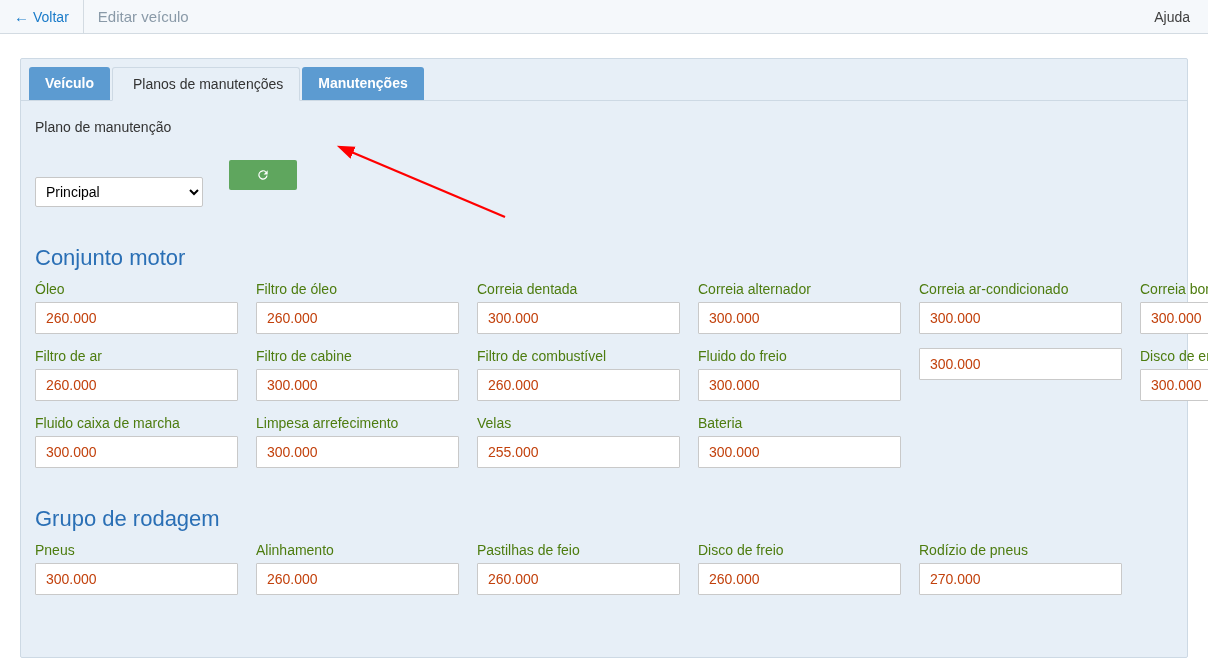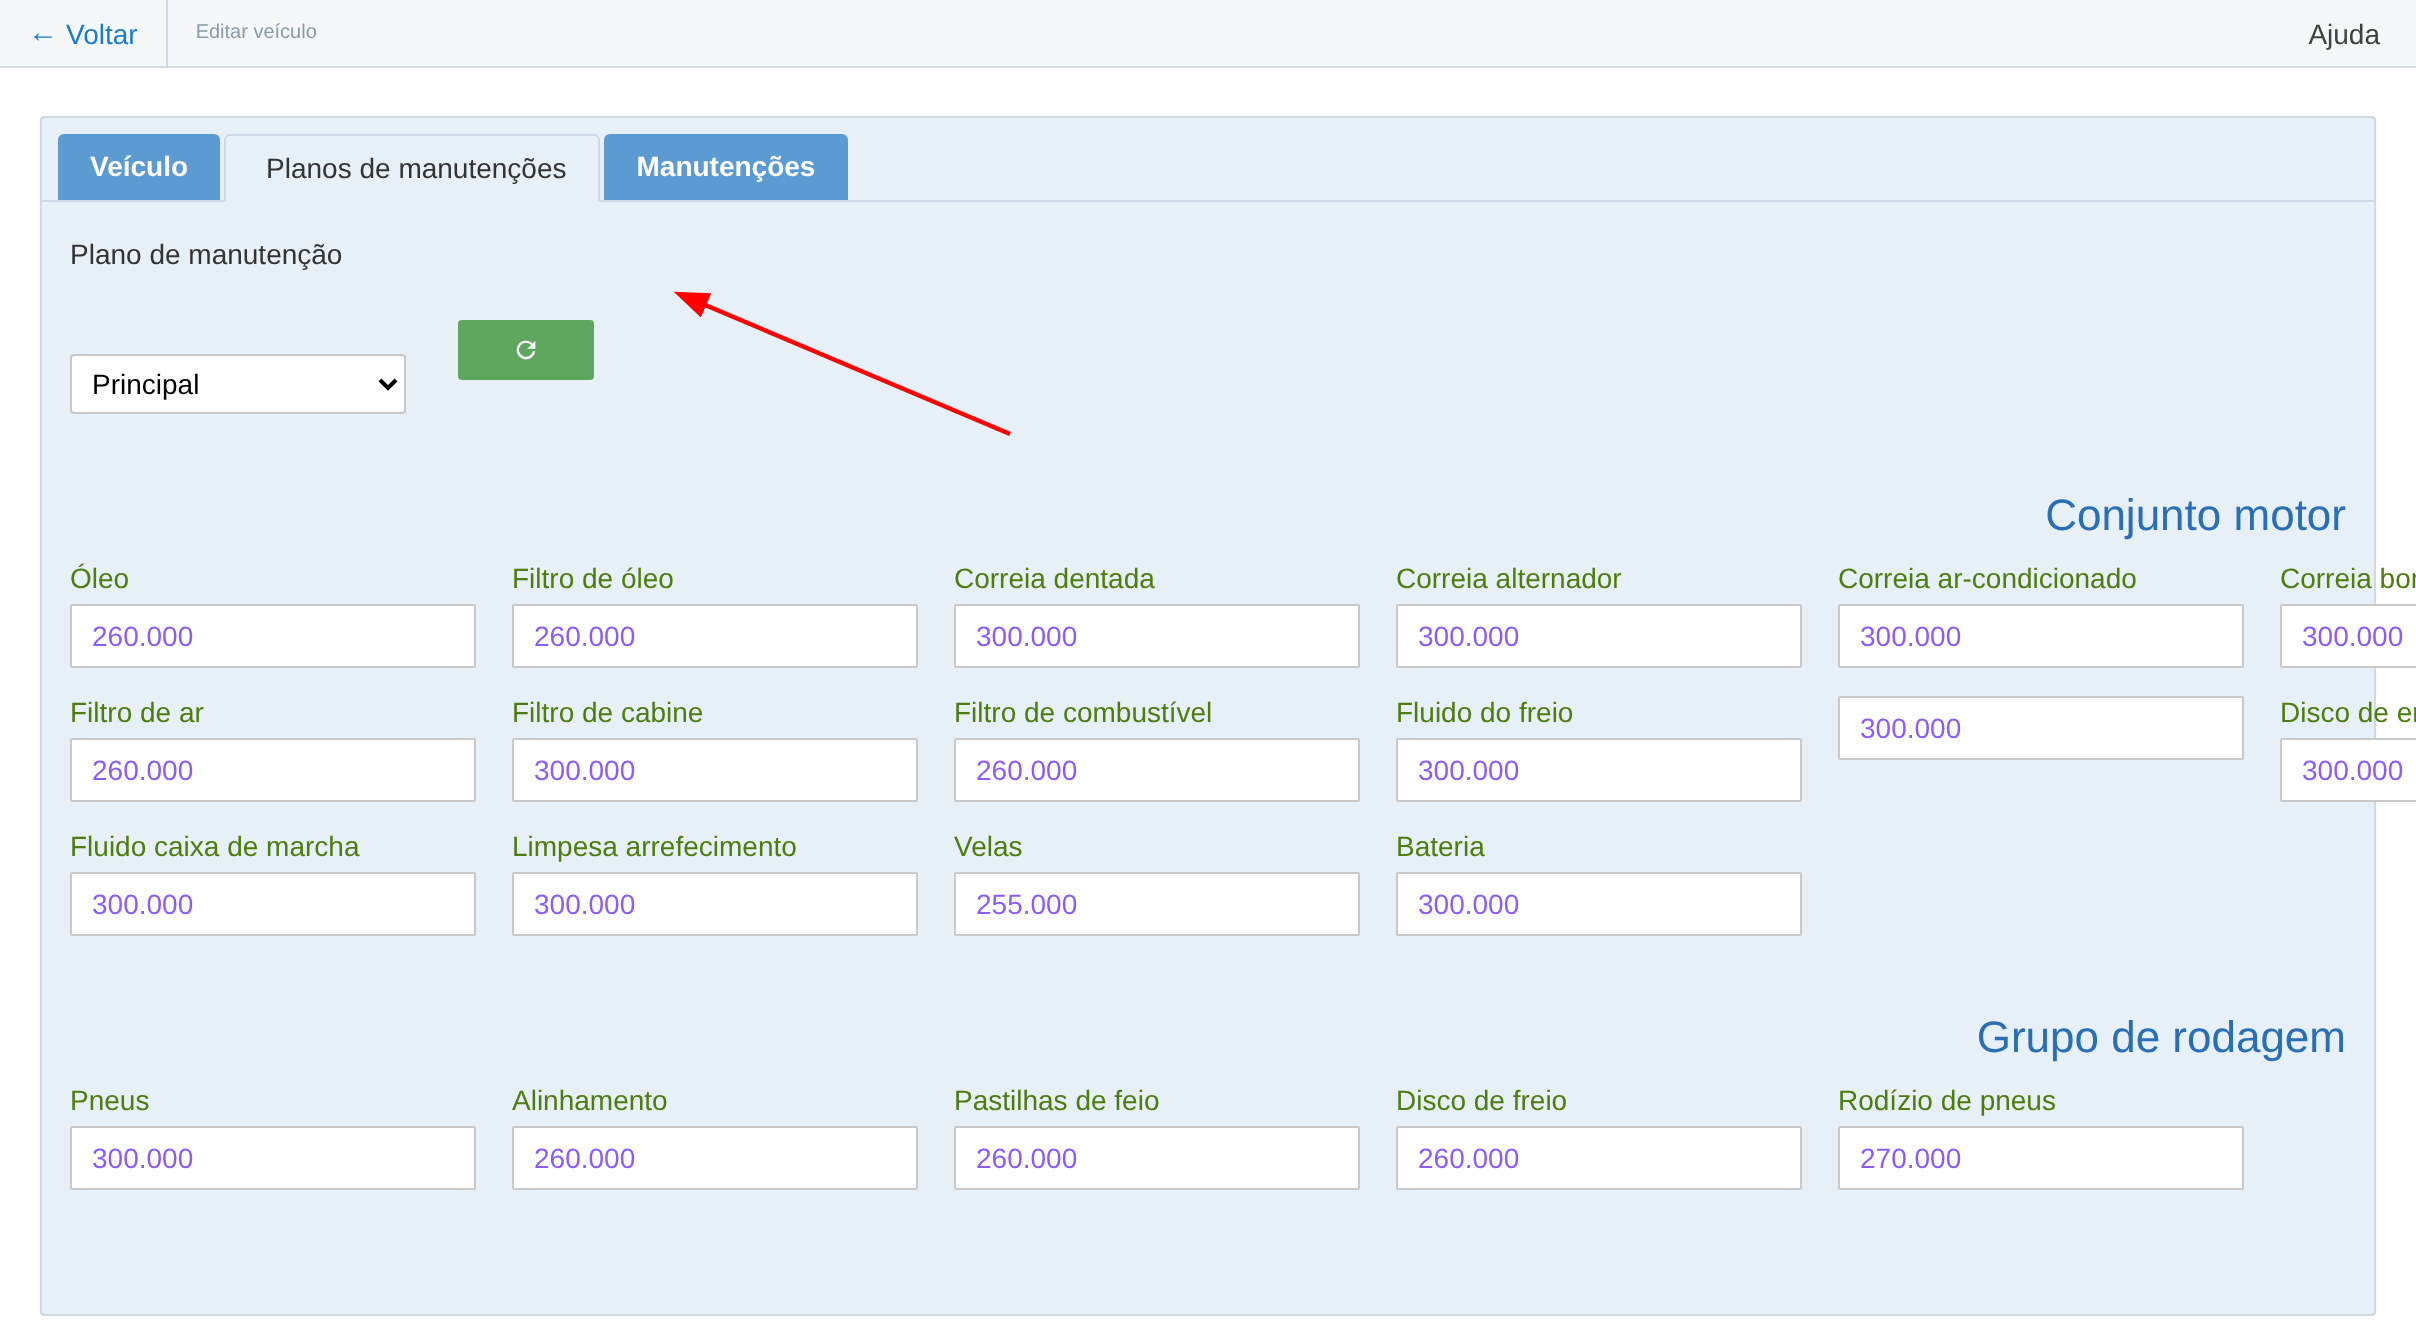--- a/index.html
+++ b/index.html
@@ -25,21 +25,21 @@
       cursor: pointer;
       border-right: 1px solid #d3dbe2;
       font-size: 14px;
     }
     .back-link .arrow { font-size: 15px; line-height: 1; }
     .page-title {
       padding: 0 14px;
       display: flex;
       align-items: center;
       color: #8a9aa8;
-      font-size: 10px;
+      font-size: 15px;
     }
     .help-link {
       margin-left: auto;
       display: flex;
       align-items: center;
       padding: 0 18px;
       color: #404040;
       cursor: pointer;
     }
     .content {
@@ -106,42 +106,41 @@
       position: absolute;
       left: 300px;
       top: 2px;
       pointer-events: none;
     }
     .section-title {
       color: #2a6fb5;
       font-size: 22px;
       font-weight: 400;
       margin: 38px 0 10px 0;
-      text-align: right;
     }
     .field-grid {
       display: grid;
       grid-template-columns: repeat(6, 1fr);
       gap: 14px 18px;
     }
     .field { display: flex; flex-direction: column; }
     .field-label {
       font-size: 14px;
       color: #4d7c0f;
       margin-bottom: 5px;
       white-space: nowrap;
       overflow: hidden;
     }
     .field-input {
       height: 32px;
       border: 1px solid #c9c9c9;
       background: #fff;
       padding: 0 10px;
       font-size: 14px;
-      color: #8b5cf6;
+      color: #c2410c;
       border-radius: 1px;
     }
   </style>
 </head>
 <body>
 
 <div class="topbar">
   <div class="back-link">
     <span class="arrow">←</span>
     <span>Voltar</span>

